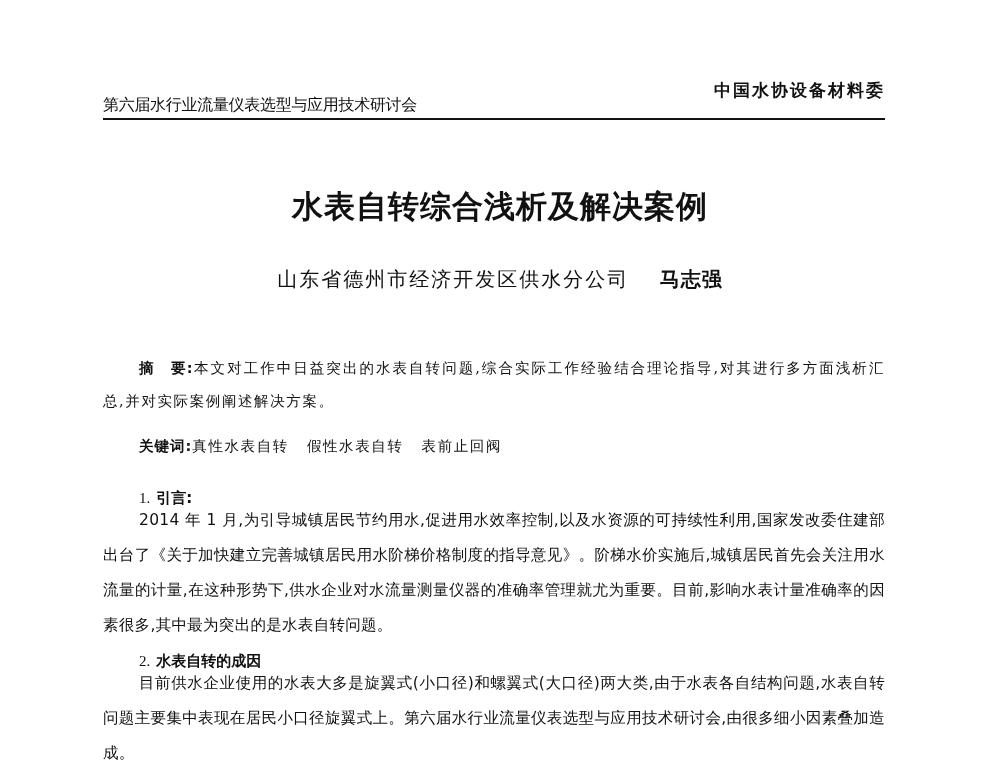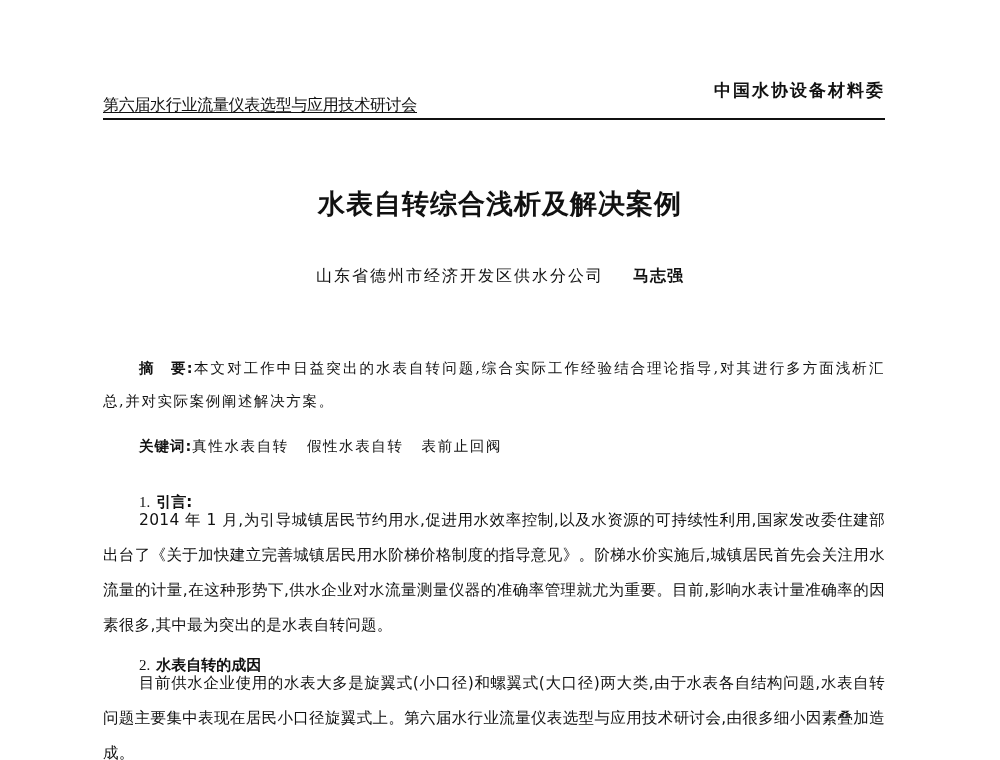--- a/index.html
+++ b/index.html
@@ -30,21 +30,20 @@
       height: 28px;
     }
     .header-left {
       position: absolute;
       left: 0;
       bottom: 4px;
       font-family: "DejaVu Sans", "Liberation Sans", sans-serif;
       font-size: 16px;
       letter-spacing: -0.3px;
       color: #111;
-      text-decoration: underline;
       text-underline-offset: 2px;
       white-space: nowrap;
     }
     .header-right {
       position: absolute;
       right: 0;
       bottom: 18px;
       font-family: "DejaVu Sans", "Liberation Sans", sans-serif;
       font-weight: bold;
       font-size: 17px;
@@ -62,31 +61,31 @@
     }
     
     .paper-title {
       position: absolute;
       left: 0;
       width: 1000px;
       top: 186px;
       text-align: center;
       font-family: "DejaVu Serif", "Liberation Serif", serif;
       font-weight: bold;
-      font-size: 27px;
+      font-size: 31px;
       letter-spacing: 1px;
       color: #111;
     }
     .byline {
       position: absolute;
       left: 0;
       width: 1000px;
       top: 266px;
       text-align: center;
-      font-size: 16px;
+      font-size: 20px;
       color: #111;
       white-space: nowrap;
     }
     .byline .affiliation {
       letter-spacing: 2px;
     }
     .byline .author {
       font-family: "DejaVu Sans", "Liberation Sans", sans-serif;
       font-weight: bold;
       margin-left: 24px;
@@ -119,21 +118,21 @@
       white-space: nowrap;
     }
     .keyword {
       margin-right: 18px;
     }
     
     .section-heading {
       position: absolute;
       left: 139px;
       font-size: 15px;
-      line-height: 36px;
+      line-height: 28px;
       white-space: nowrap;
     }
     .section-heading .num {
       font-family: "Liberation Serif", "DejaVu Serif", serif;
       margin-right: 6px;
     }
     .section-heading .text {
       font-family: "DejaVu Sans", "Liberation Sans", sans-serif;
       font-weight: bold;
     }

